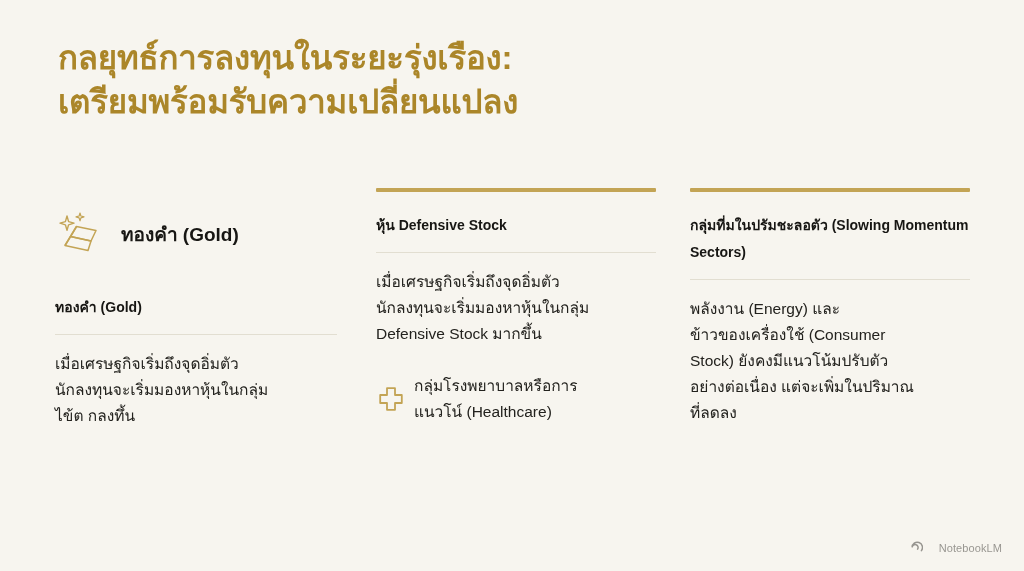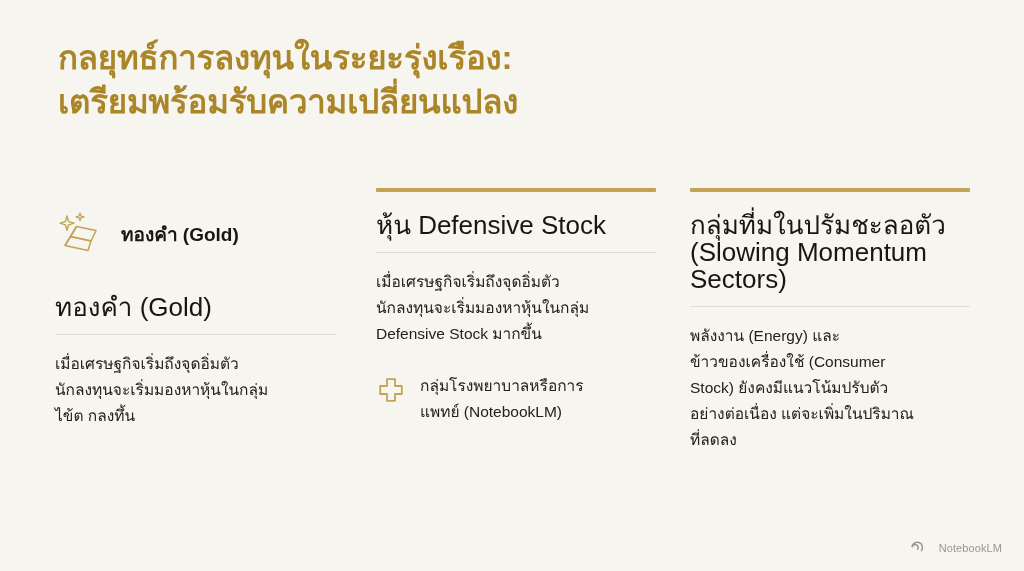--- a/index.html
+++ b/index.html
@@ -67,22 +67,22 @@
     line-height: 0;
   }
   .icon-row .ico-label {
     font-weight: bold;
     font-size: 19px;
     line-height: 26px;
     color: #171613;
   }
 
   .col-heading {
-    font-weight: normal;
-    font-size: 26px;
+    font-weight: bold;
+    font-size: 14px;
     line-height: 27px;
     color: #171613;
     margin: 0;
   }
   .col-1 .col-heading { margin-top: 36px; }
 
   .thin-rule {
     height: 1px;
     background: #e2ded1;
     width: 100%;
@@ -91,22 +91,22 @@
 
   .body-text {
     font-size: 15.5px;
     line-height: 26px;
     color: #23221e;
   }
   .body-text .b-line { display: block; white-space: nowrap; }
 
   .sub-item {
     display: flex;
-    align-items: flex-start;
-    gap: 14px;
+    align-items: center;
+    gap: 8px;
     margin-top: 26px;
   }
   .sub-item .ico { flex: 0 0 auto; line-height: 0; padding-top: 4px; }
   .sub-item .sub-text {
     font-size: 15.5px;
     line-height: 26px;
     color: #23221e;
   }
   .sub-item .sub-text .b-line { display: block; white-space: nowrap; }
 
@@ -180,21 +180,21 @@
     </div>
 
     <div class="sub-item">
       <span class="ico">
         <svg width="30" height="30" viewBox="0 0 30 30" fill="none">
           <path d="M11 2.2 h8 v6.8 h6.8 v8 h-6.8 v6.8 h-8 v-6.8 h-6.8 v-8 h6.8 z" stroke="#c3a455" stroke-width="1.8" fill="none" stroke-linejoin="round"></path>
         </svg>
       </span>
       <span class="sub-text">
         <span class="b-line">กลุ่มโรงพยาบาลหรือการ</span>
-        <span class="b-line">แพทย์ (NotebookLM)</span>
+        <span class="b-line">แนวโน์ (Healthcare)</span>
       </span>
     </div>
   </div>
 
   <div class="col col-3">
     <div class="top-rule"></div>
 
     <div class="col-heading">
       <span class="b-line">กลุ่มที่มในปรัมชะลอตัว</span>
       <span class="b-line">(Slowing Momentum</span>

